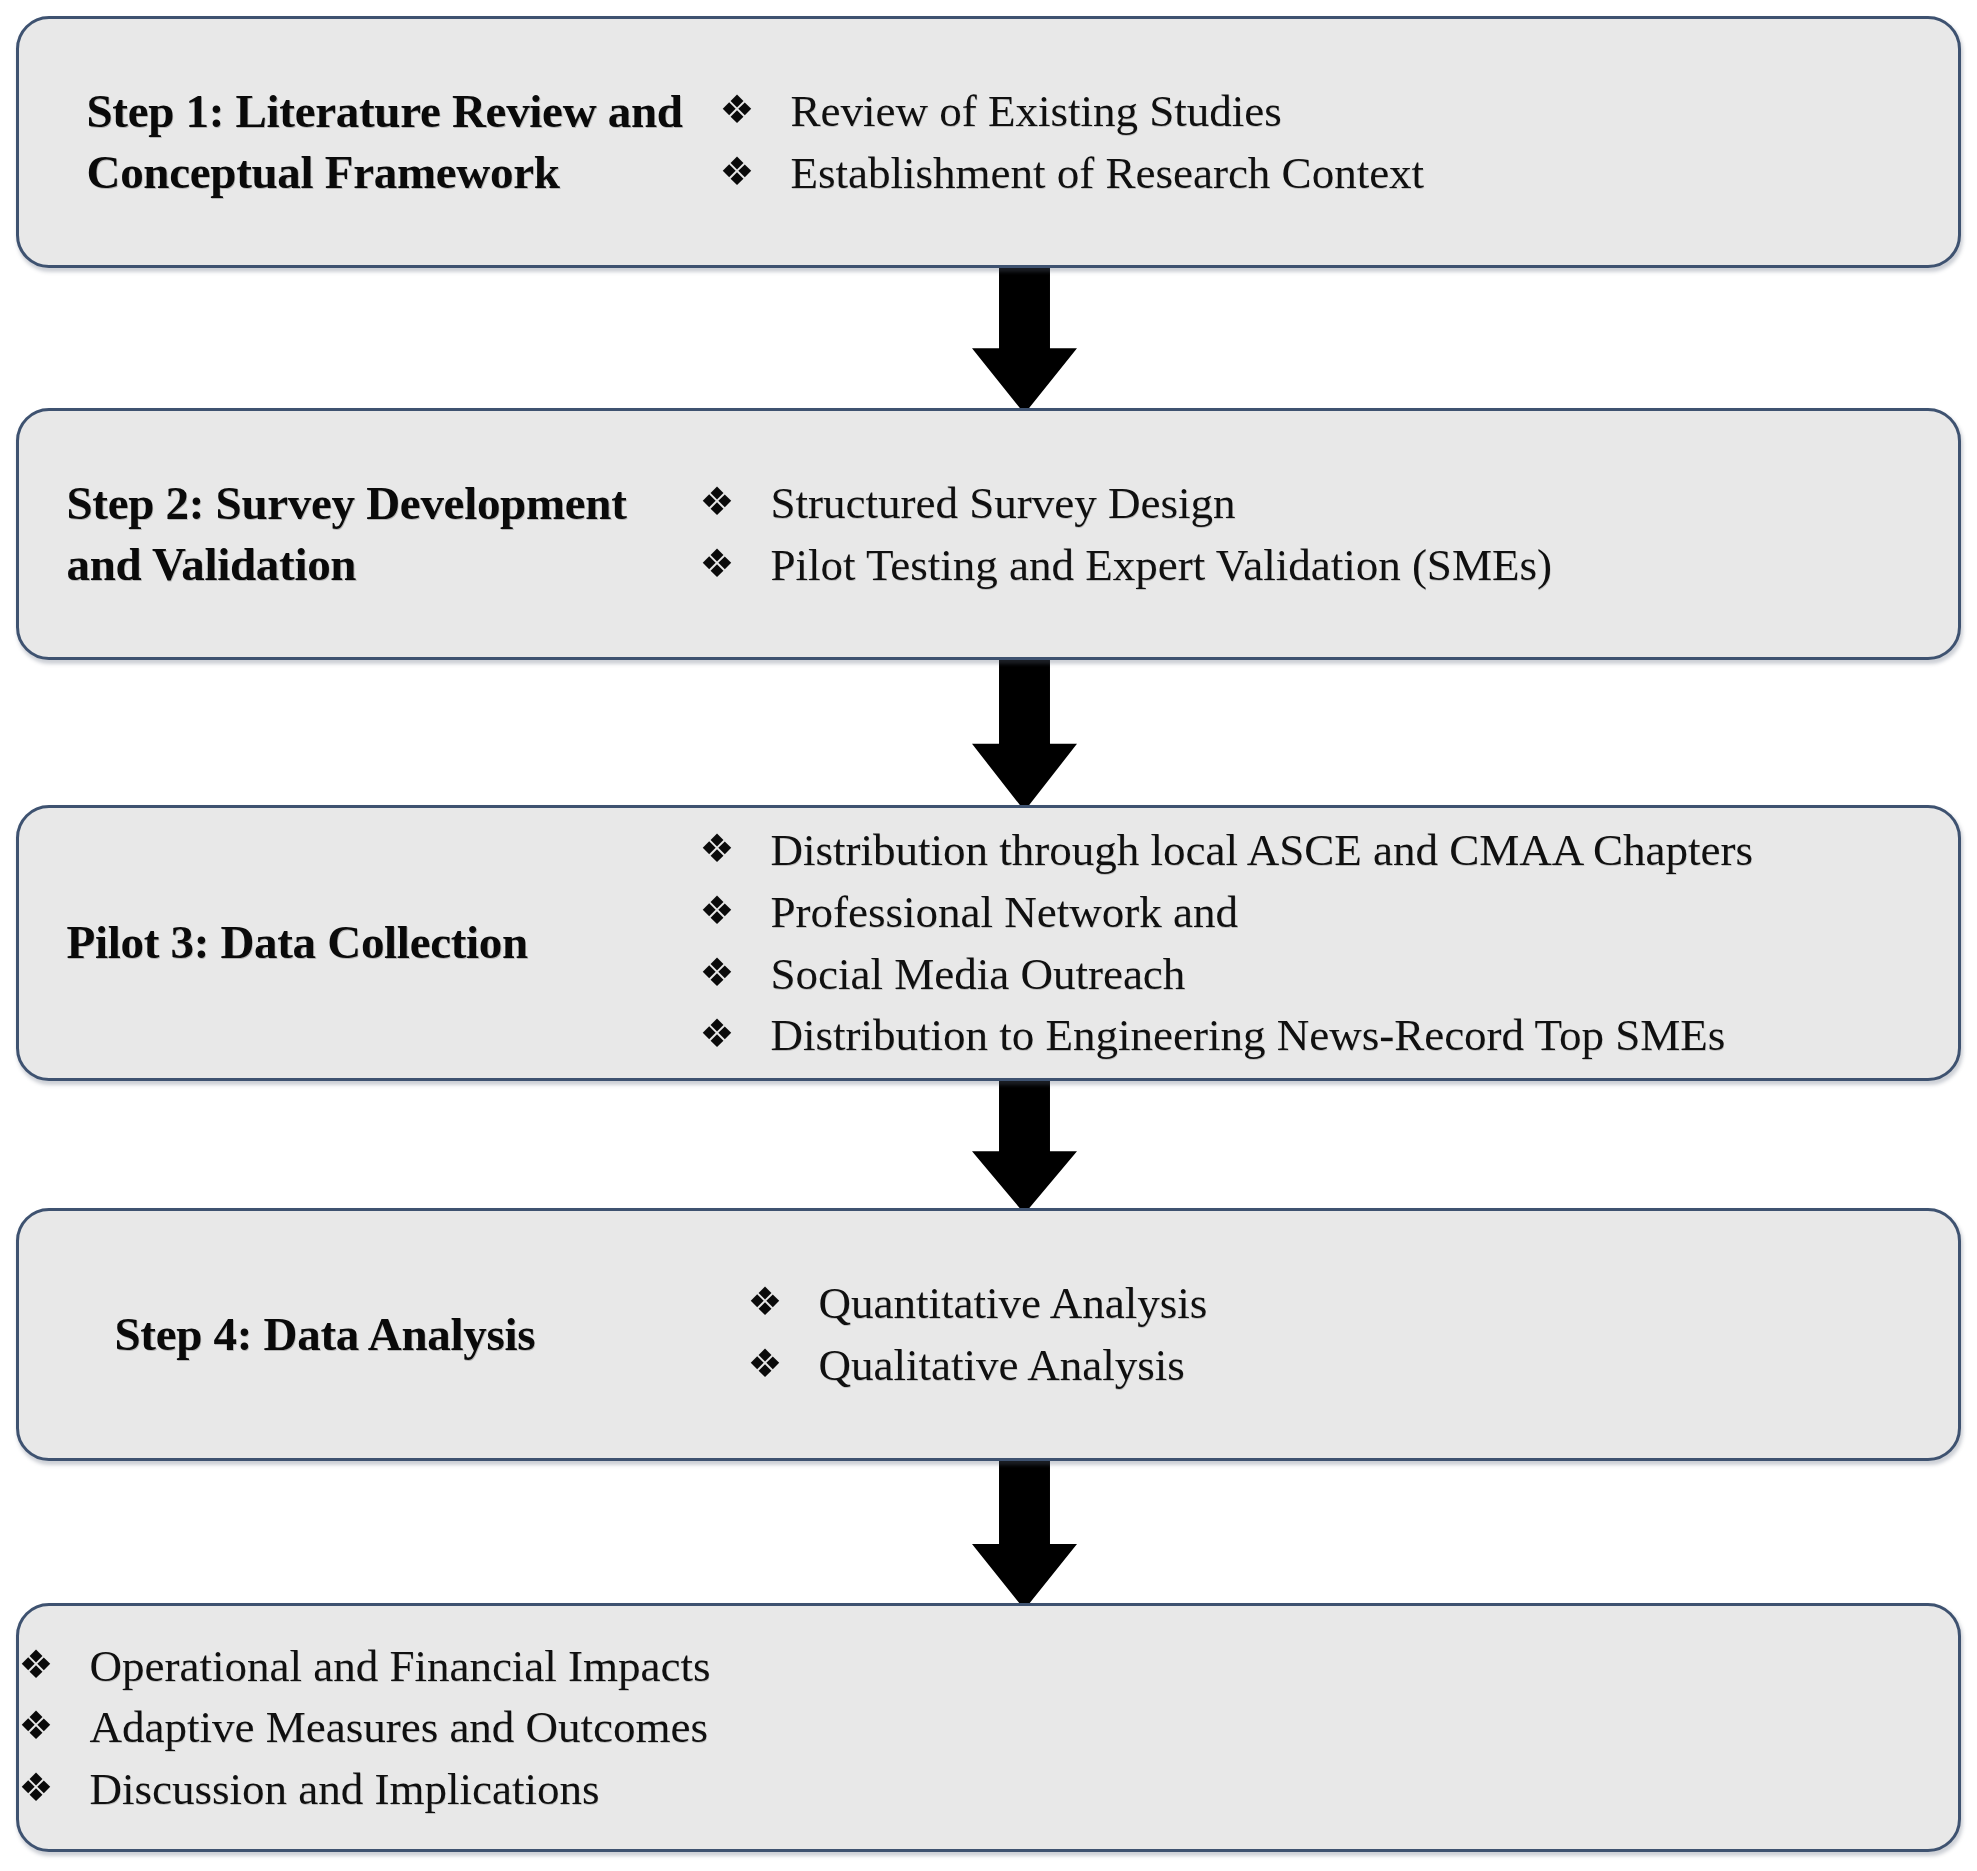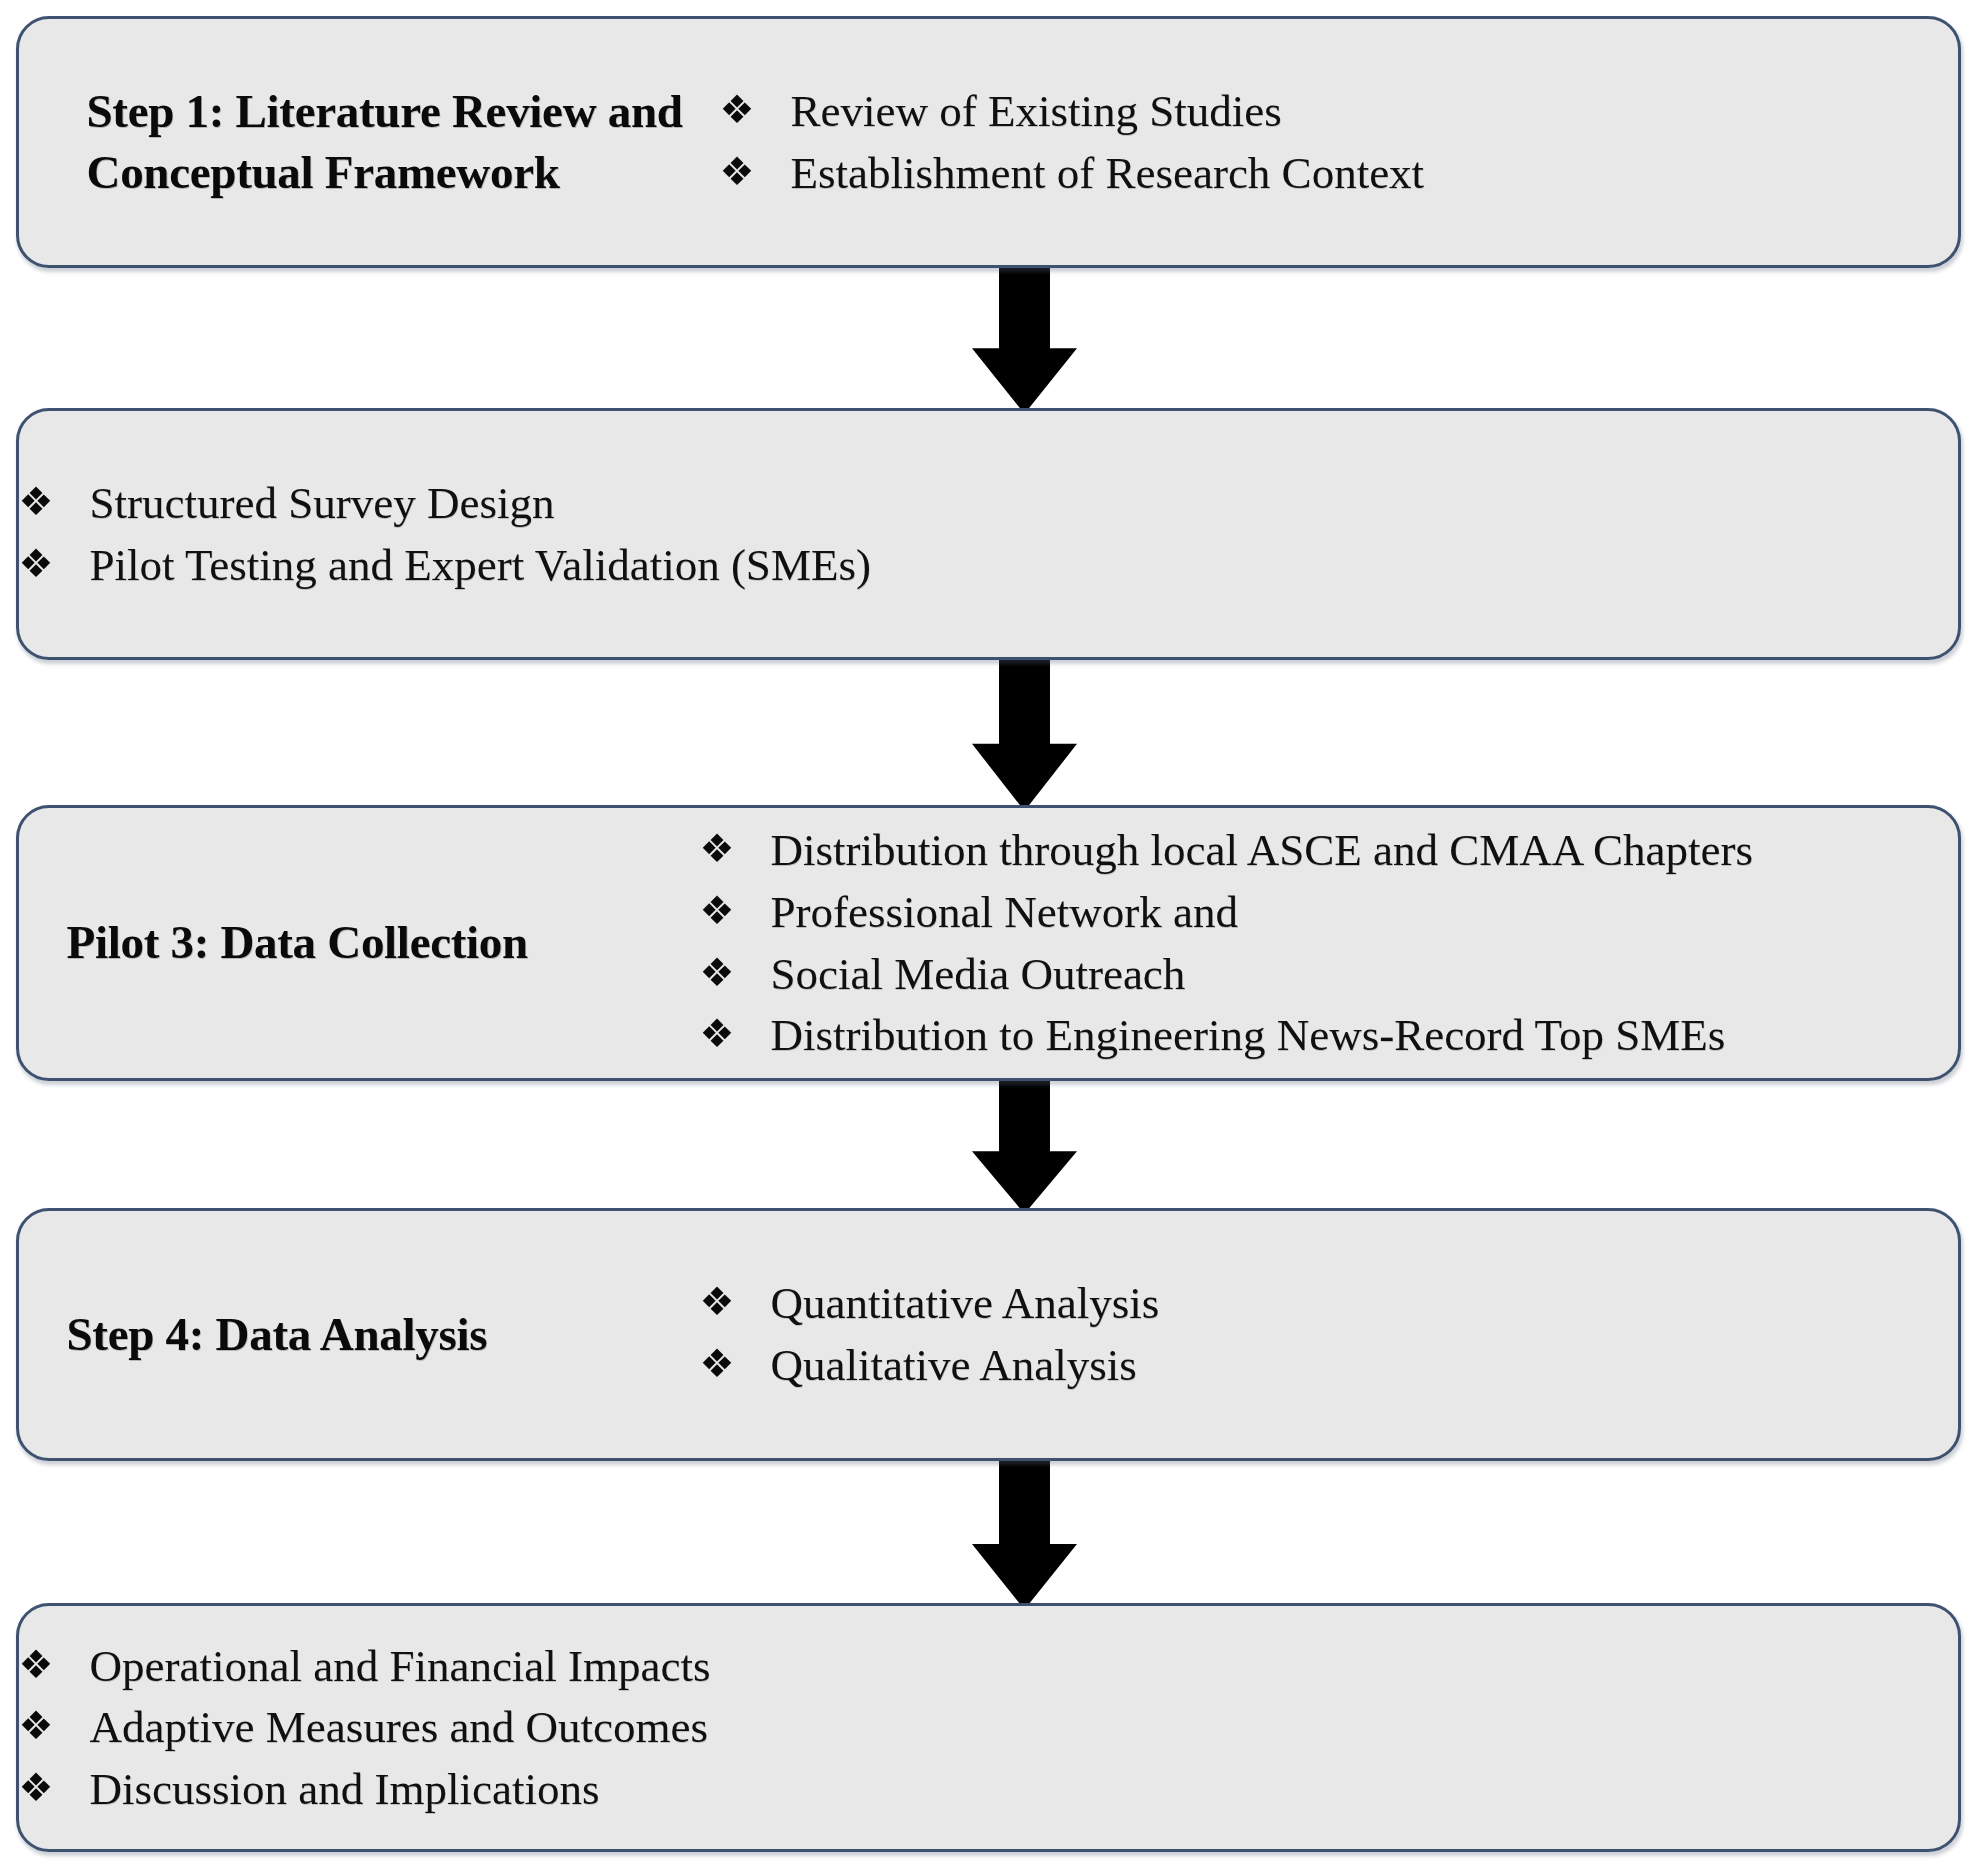--- a/index.html
+++ b/index.html
@@ -74,21 +74,21 @@
   .bullet-text {
     flex: 1 1 auto;
     text-shadow: 0.5px 0.5px 0 rgba(0,0,0,0.18);
     margin-left: 28px;
   }
 
   
   #box-1 { left: 15.5px;  top: 16.3px;   width: 1945px; height: 252px; padding-left: 20px; }
   #box-2 { left: 15.5px;  top: 408px;  width: 1945px; height: 252px; }
   #box-3 { left: 15.5px;  top: 805px; width: 1945px; height: 276px; }
-  #box-4 { left: 15.5px;  top: 1208px; width: 1945px; height: 253px; }
+  #box-4 { left: 15.5px;  top: 1208px; width: 1945px; height: 253px; padding-left: 48px; }
   #box-5 { left: 15.5px;  top: 1603px; width: 1945px; height: 249px; }
 
   
   .connector-arrow {
     position: absolute;
     z-index: 1;
   }
   .connector-arrow svg { display: block; }
 
   #arrow-1 { left: 972px; top: 263px;  width: 105px; height: 151px; }
@@ -115,20 +115,21 @@
     </div>
   </div>
 
   <div class="connector-arrow" id="arrow-1">
     <svg viewBox="0 0 136 195" width="105" height="151" aria-hidden="true">
       <polygon points="35,0 101,0 101,110 136,110 68,195 0,110 35,110" fill="#000000"></polygon>
     </svg>
   </div>
 
   <div class="step-box" id="box-2">
+    <div class="step-title">Step 2: Survey Development and Validation</div>
     <div class="step-bullets">
       <div class="bullet-row">
         <span class="bullet-glyph">❖</span>
         <span class="bullet-text">Structured Survey Design</span>
       </div>
       <div class="bullet-row">
         <span class="bullet-glyph">❖</span>
         <span class="bullet-text" style="max-width:914px;">Pilot Testing and Expert Validation (SMEs)</span>
       </div>
     </div>

